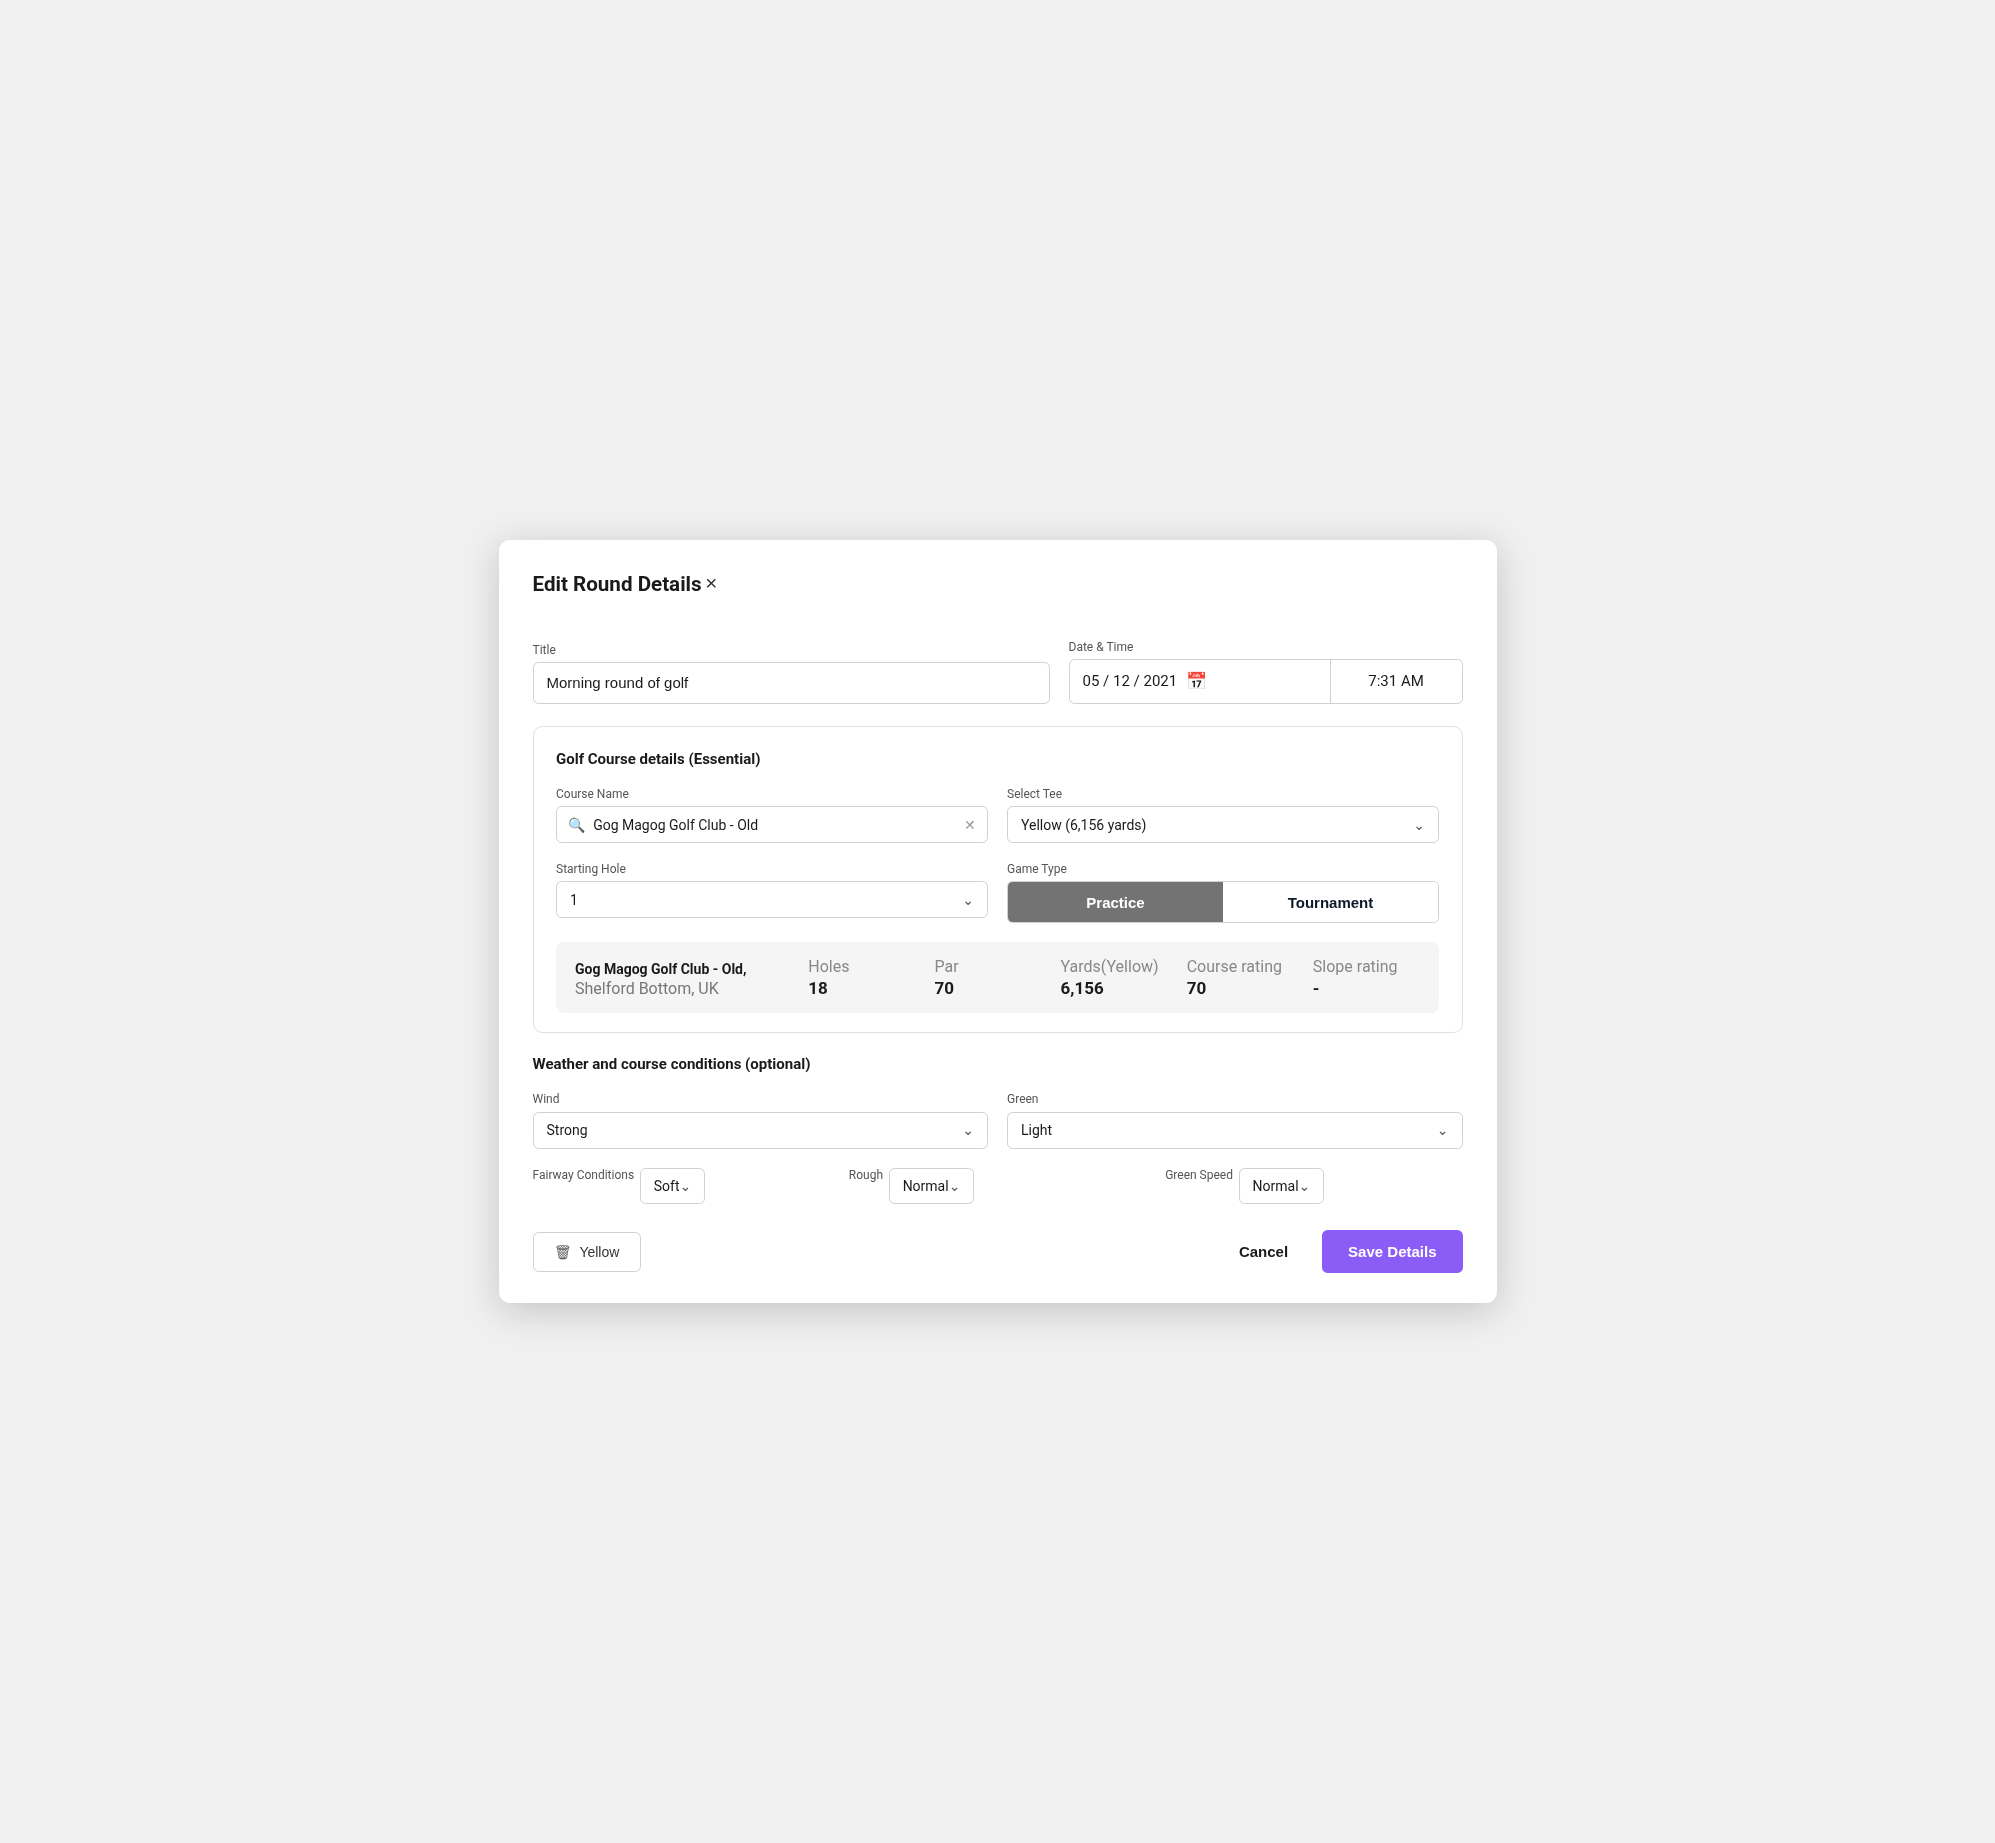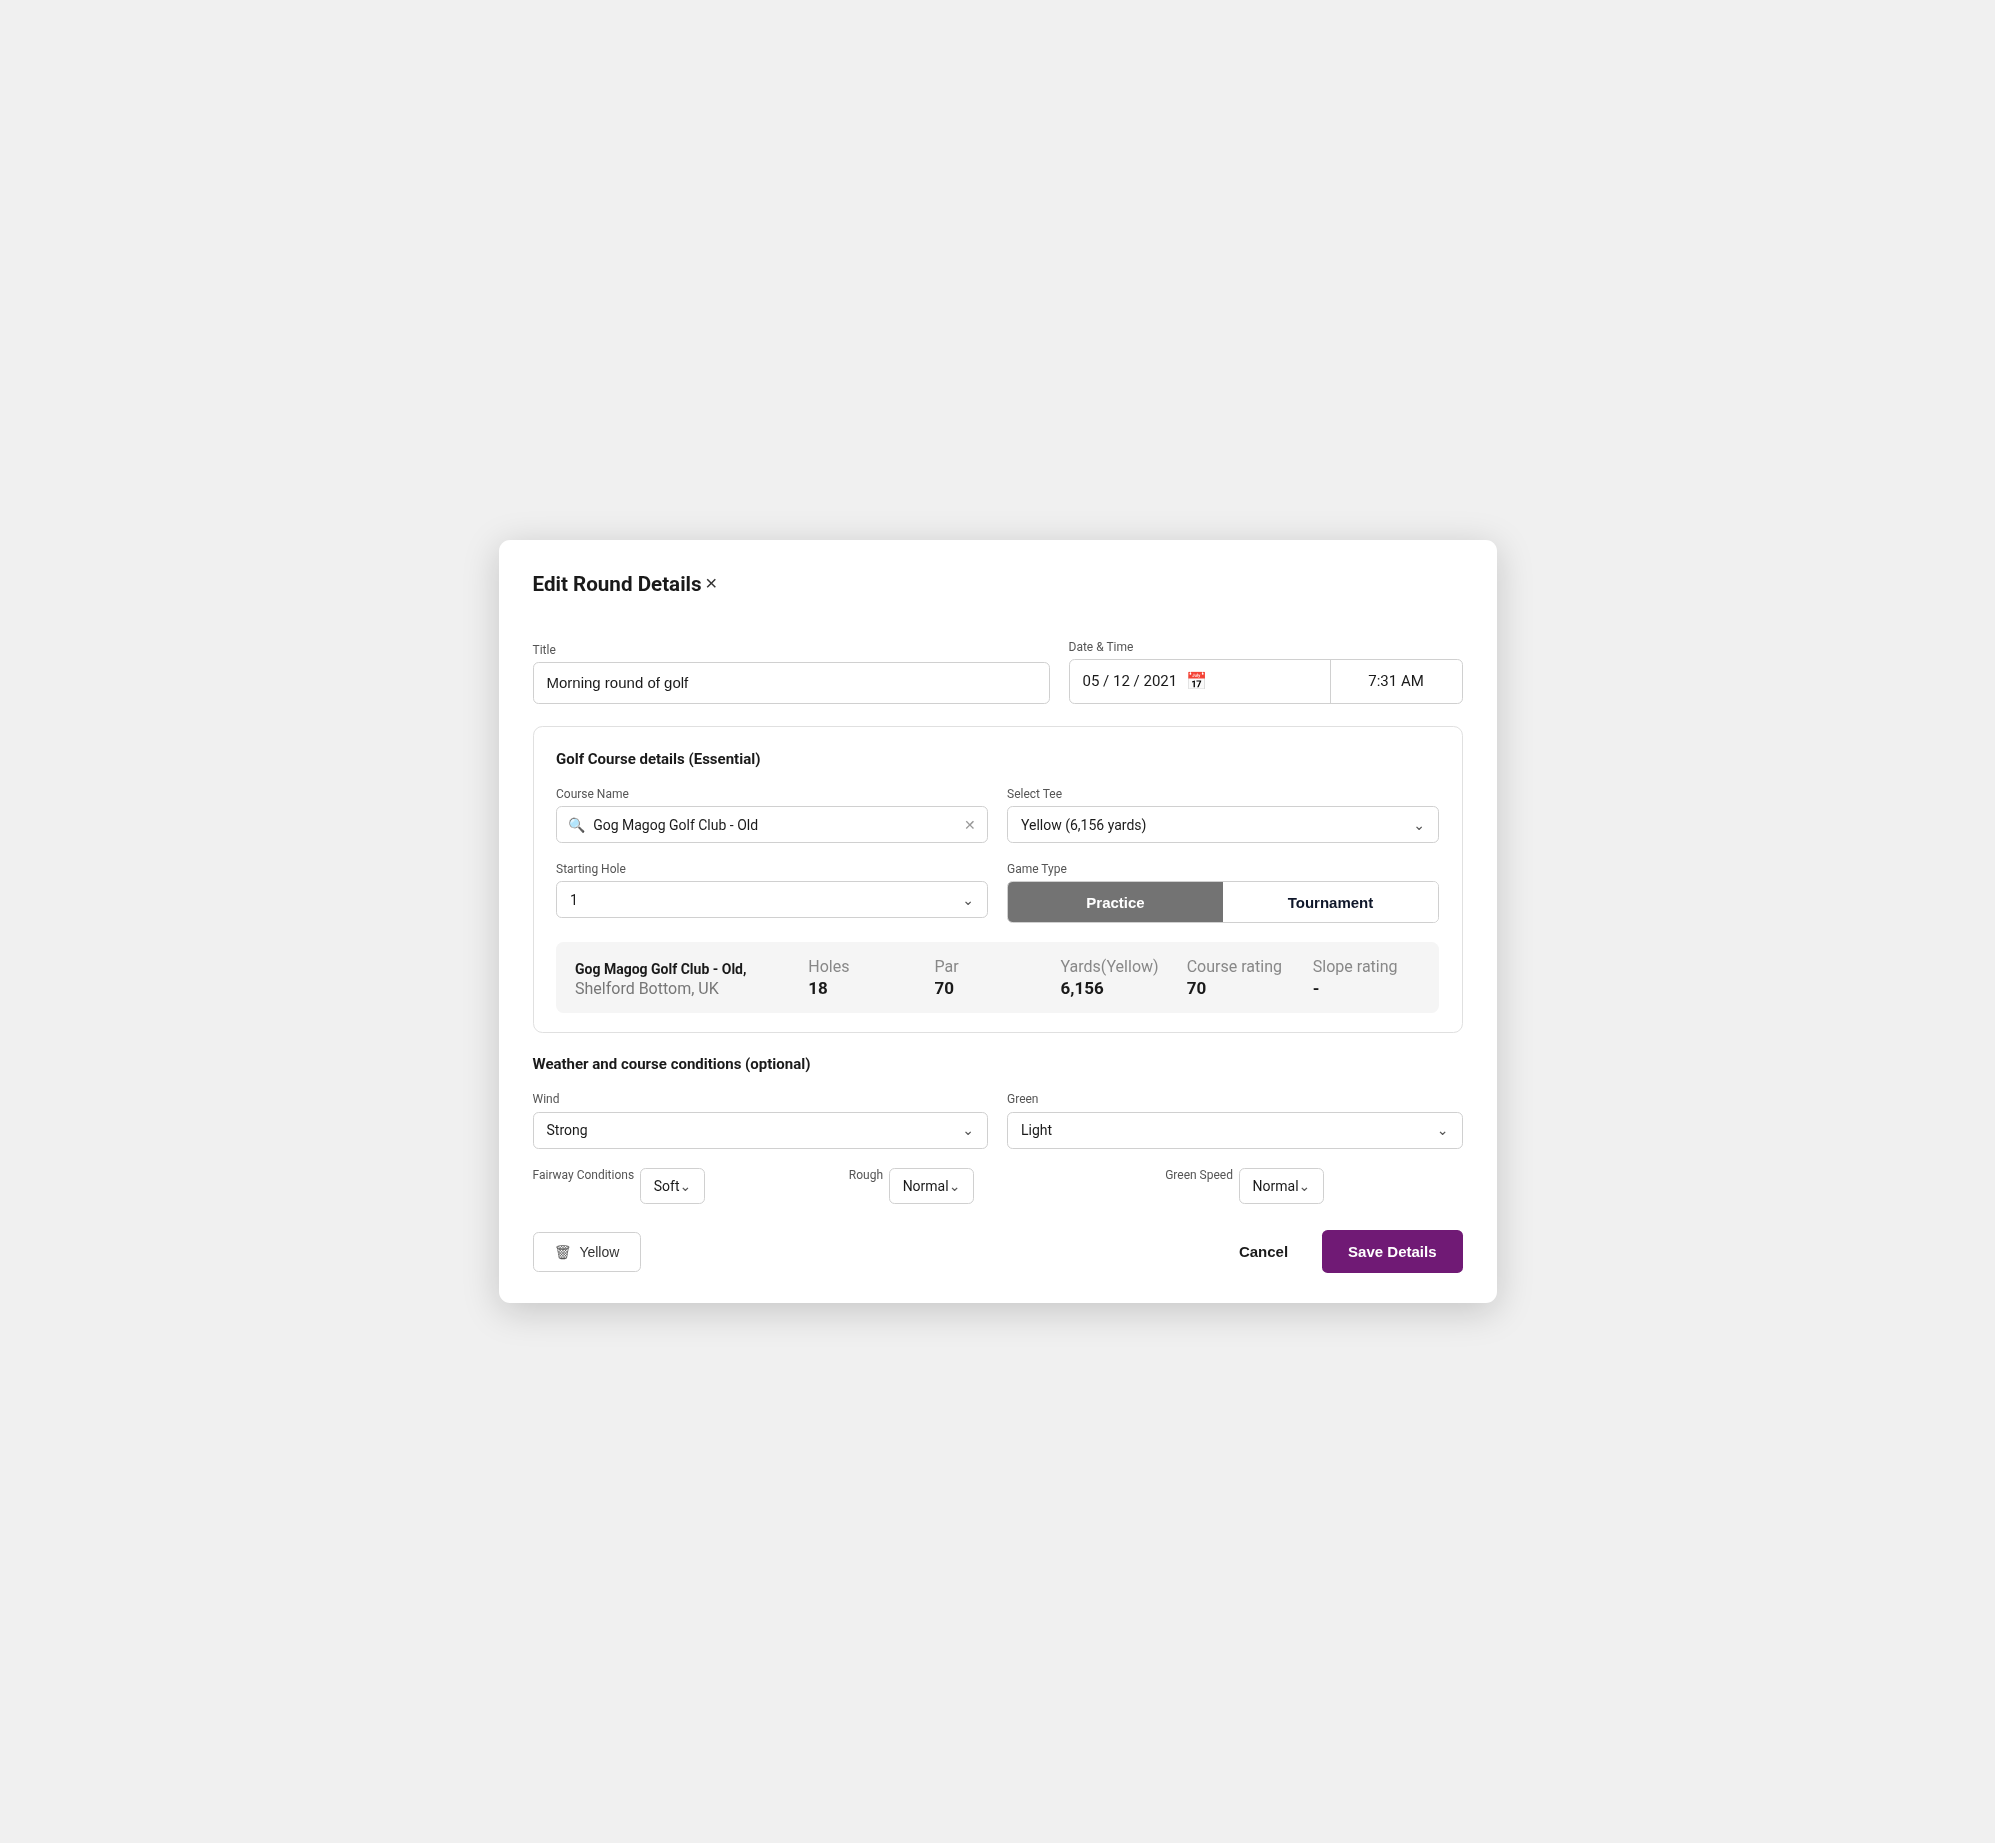--- a/index.html
+++ b/index.html
@@ -275,21 +275,21 @@
     .cancel-btn {
       background: none;
       border: none;
       font-size: 15px;
       font-weight: 600;
       color: #1a1a1a;
       cursor: pointer;
       padding: 11.2px 15px;
     }
     .save-btn {
-      background: #701a75;
+      background: #8b5cf6;
       color: #fff;
       border: none;
       border-radius: 5.6px;
       padding: 13px 26px;
       font-size: 15px;
       font-weight: 600;
       cursor: pointer;
     }
     .two-col-weather {
       display: flex;

